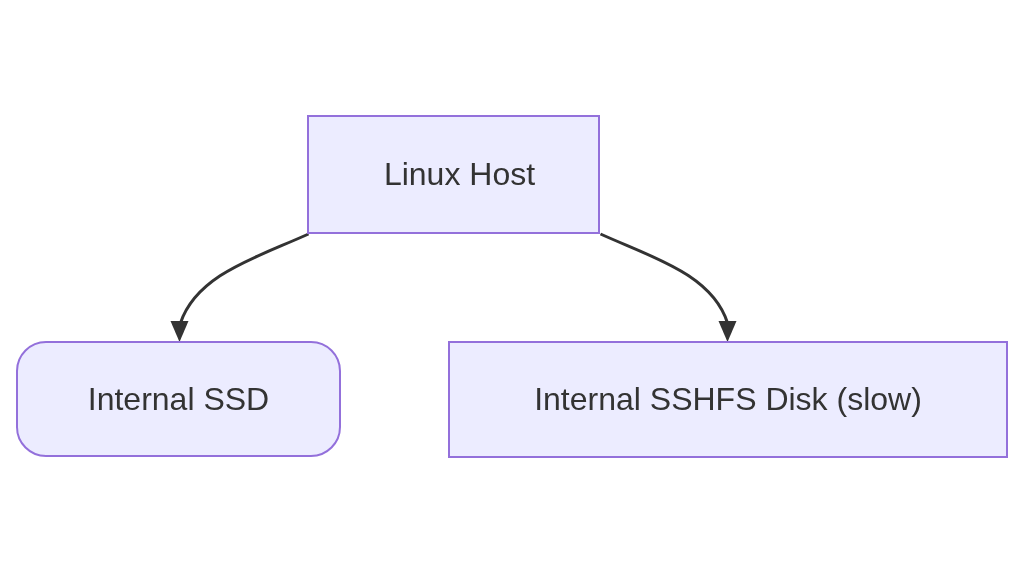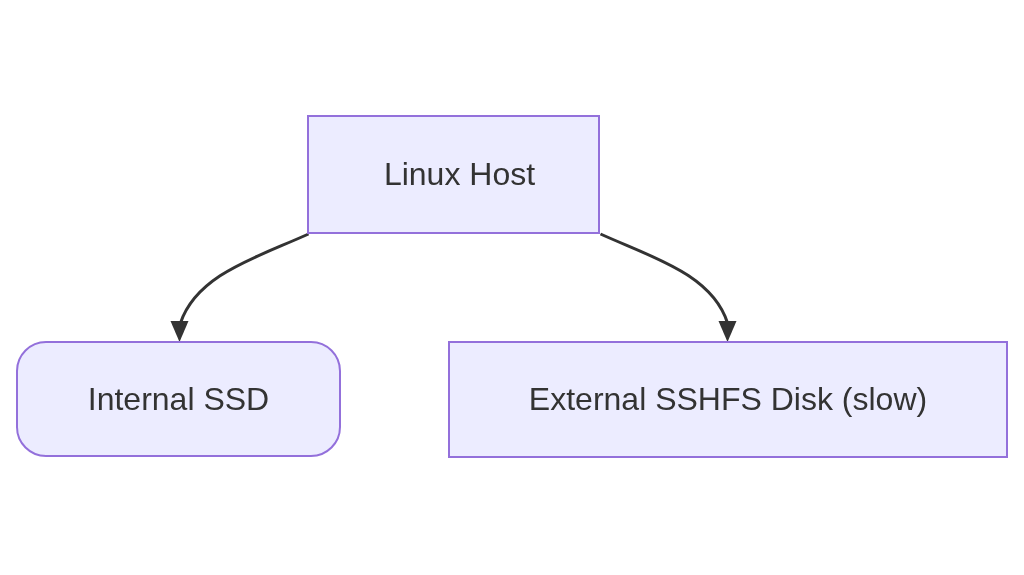--- a/index.html
+++ b/index.html
@@ -66,16 +66,16 @@
 
   <div class="node node-host">
     <span>Linux Host</span>
   </div>
 
   <div class="node node-ssd">
     <span>Internal SSD</span>
   </div>
 
   <div class="node node-sshfs">
-    <span>External SSHFS Disk (slow)</span>
+    <span>Internal SSHFS Disk (slow)</span>
   </div>
 
 </div>
 
 </body></html>

